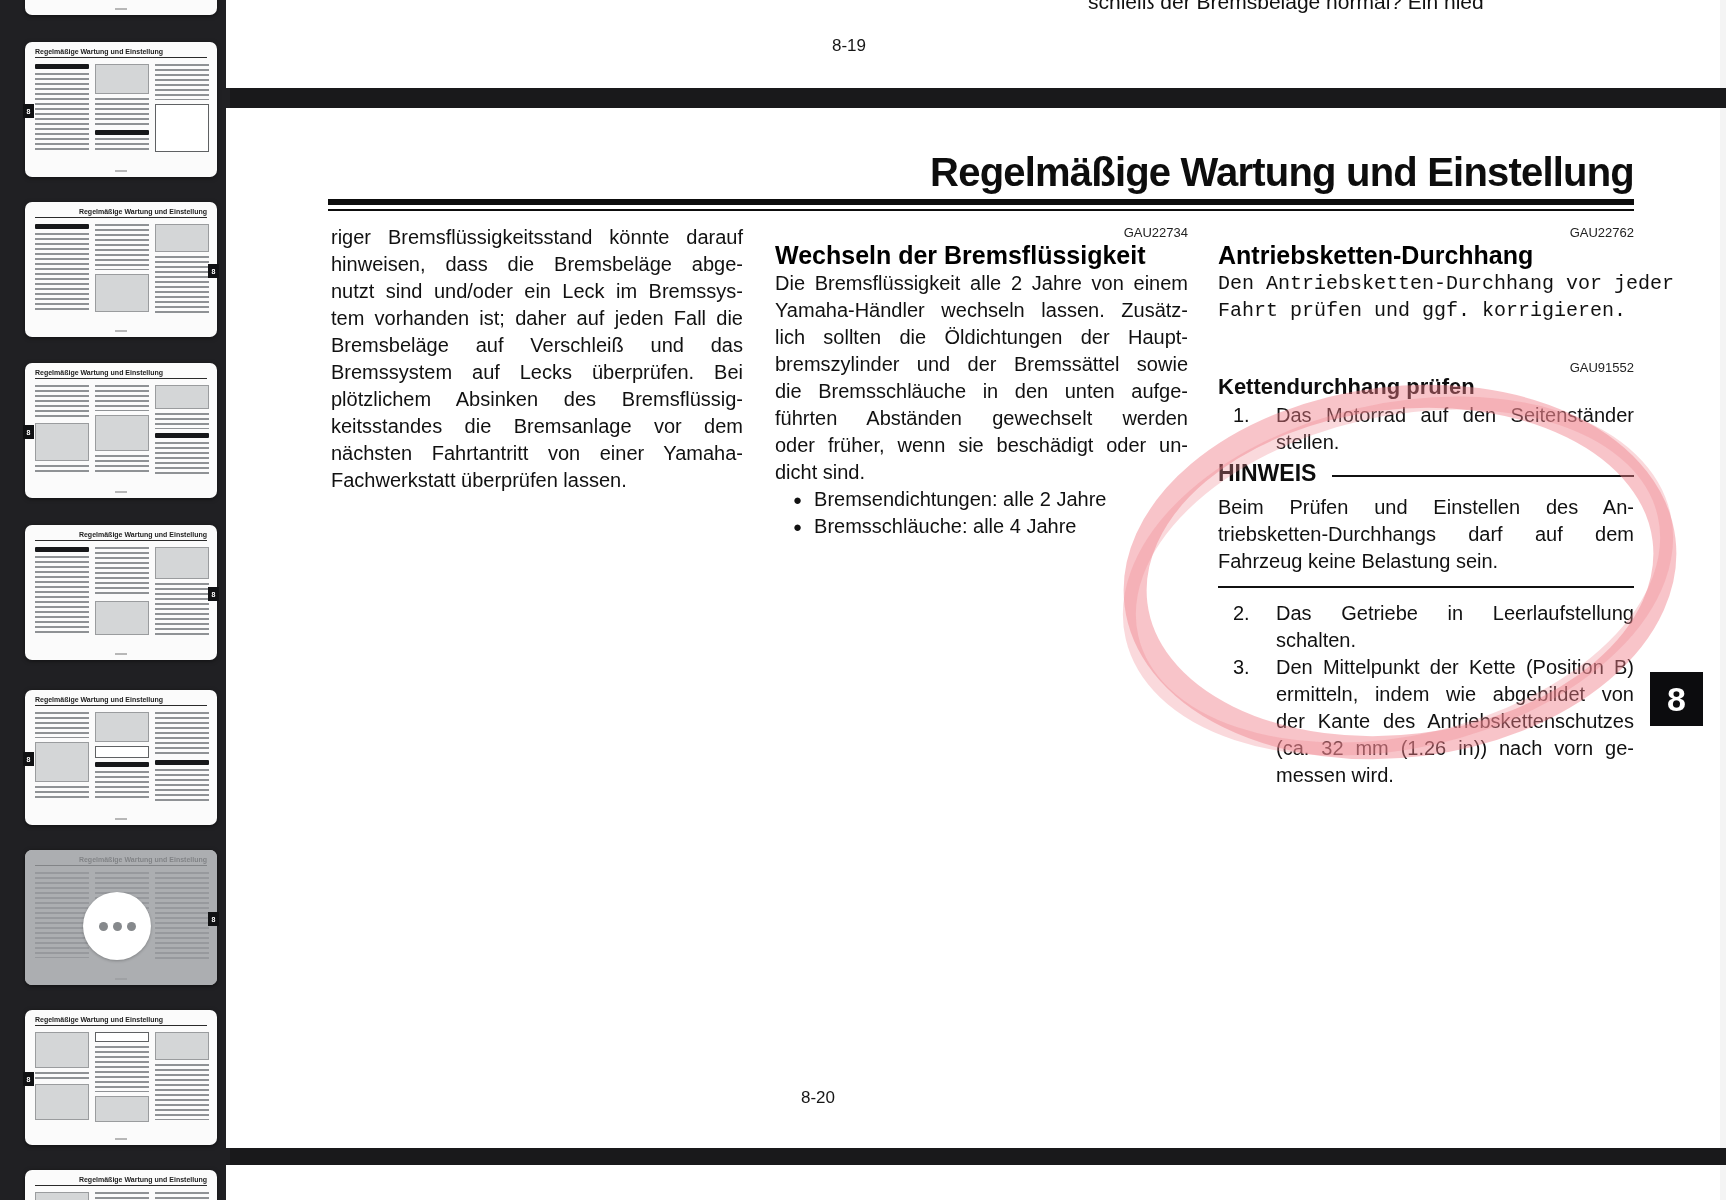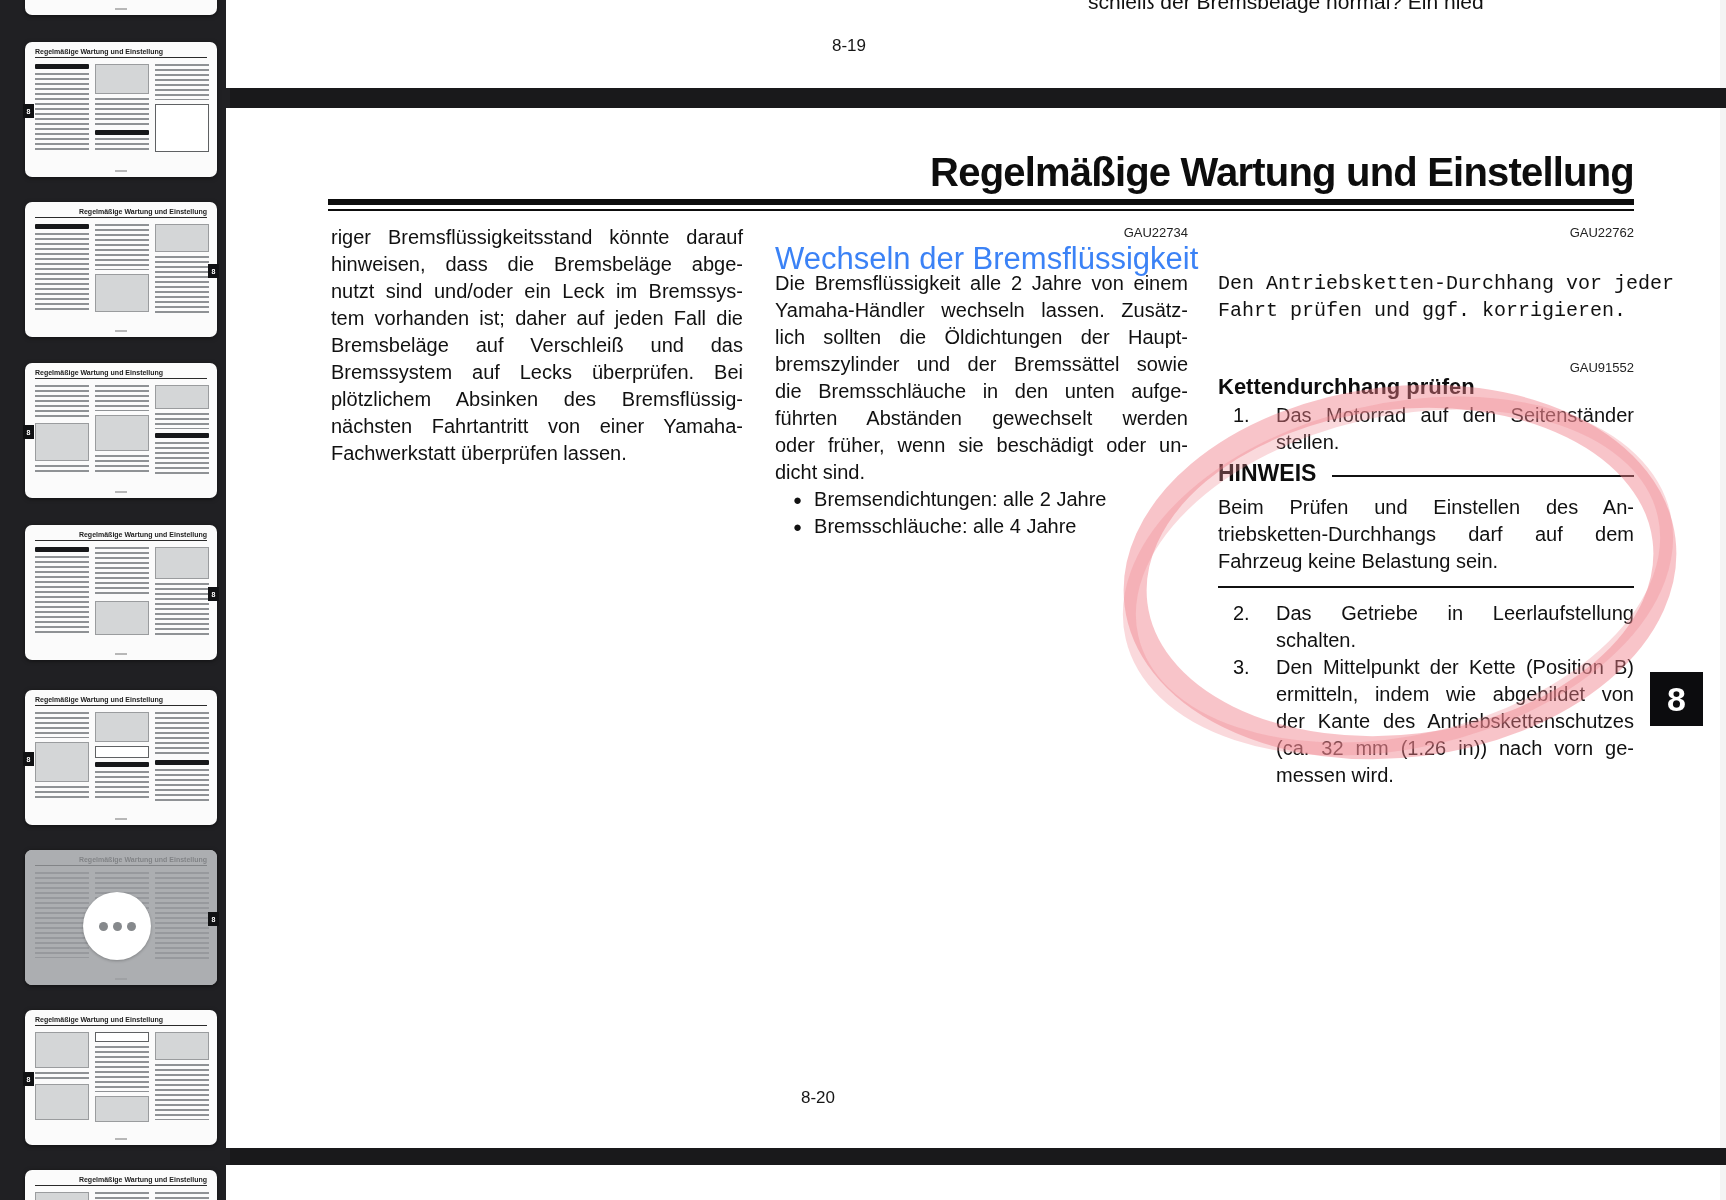--- a/index.html
+++ b/index.html
@@ -43,21 +43,21 @@
 
   #doc-title{position:absolute;left:102px;width:1306px;top:42px;text-align:right;
              font-size:40px;font-weight:bold;letter-spacing:-.8px;color:#0d0d0d;white-space:nowrap;}
   .rule1{position:absolute;left:102px;width:1306px;top:91px;height:6px;background:#0d0d0d;}
   .rule2{position:absolute;left:102px;width:1306px;top:101px;height:2px;background:#0d0d0d;}
 
   .col{position:absolute;font-size:20px;line-height:27px;}
   .ln{height:27px;white-space:nowrap;}
   .jf{text-align:justify;text-align-last:justify;}
   .gau{position:absolute;font-size:13px;color:#222;text-align:right;}
-  .h2{position:absolute;font-size:31px;font-weight:normal;white-space:nowrap;color:#3b82f6;}
+  .h2{position:absolute;font-size:25px;font-weight:bold;white-space:nowrap;color:#000000;}
   .h3{position:absolute;font-size:22px;font-weight:bold;white-space:nowrap;color:#0d0d0d;}
 
   .bullets{position:absolute;left:549px;top:378px;width:413px;font-size:20px;}
   .bullet-row{height:27px;line-height:27px;white-space:nowrap;}
   .bdot{display:inline-block;margin-left:18px;margin-right:12px;font-size:15px;vertical-align:1px;}
 
   .step{position:relative;padding-left:58px;font-size:20px;line-height:27px;}
   .step-num{position:absolute;left:15px;top:0;}
   .steps-abs{position:absolute;left:992px;width:416px;}
 
@@ -194,20 +194,21 @@
     <div class="rule2"></div>
 
     <div class="col" style="left:105px;top:116px;width:412px;">
         <div class="ln jf">riger Bremsflüssigkeitsstand könnte darauf</div>
         <div class="ln jf">hinweisen, dass die Bremsbeläge abge-</div>
         <div class="ln jf">nutzt sind und/oder ein Leck im Bremssys-</div>
         <div class="ln jf">tem vorhanden ist; daher auf jeden Fall die</div>
         <div class="ln jf">Bremsbeläge auf Verschleiß und das</div>
         <div class="ln jf">Bremssystem auf Lecks überprüfen. Bei</div>
         <div class="ln jf">plötzlichem Absinken des Bremsflüssig-</div>
+        <div class="ln jf">keitsstandes die Bremsanlage vor dem</div>
         <div class="ln jf">nächsten Fahrtantritt von einer Yamaha-</div>
         <div class="ln">Fachwerkstatt überprüfen lassen.</div>
       </div>
 
     <div class="gau" style="left:549px;top:117px;width:413px;">GAU22734</div>
     <div class="h2" style="left:549px;top:133px;">Wechseln der Bremsflüssigkeit</div>
     <div class="col" style="left:549px;top:162px;width:413px;">
         <div class="ln jf">Die Bremsflüssigkeit alle 2 Jahre von einem</div>
         <div class="ln jf">Yamaha-Händler wechseln lassen. Zusätz-</div>
         <div class="ln jf">lich sollten die Öldichtungen der Haupt-</div>
@@ -220,20 +221,21 @@
     <div class="bullets">
       <div class="bullet-row">
         <span class="bdot">●</span><span>Bremsendichtungen: alle 2 Jahre</span>
       </div>
       <div class="bullet-row">
         <span class="bdot">●</span><span>Bremsschläuche: alle 4 Jahre</span>
       </div>
     </div>
 
     <div class="gau" style="left:992px;top:117px;width:416px;">GAU22762</div>
+    <div class="h2" style="left:992px;top:133px;">Antriebsketten-Durchhang</div>
     <div class="col" style="left:992px;top:162px;width:416px;font-family:Liberation Mono, monospace;">
         <div class="ln jf">Den Antriebsketten-Durchhang vor jeder</div>
         <div class="ln">Fahrt prüfen und ggf. korrigieren.</div>
       </div>
     <div class="gau" style="left:992px;top:240px;width:416px;margin-top:12px;">GAU91552</div>
     <div class="h3" style="left:992px;top:266px;">Kettendurchhang prüfen</div>
 
     <div class="steps-abs" style="top:294px;">
       <div class="step">
         <span class="step-num">1.</span>

